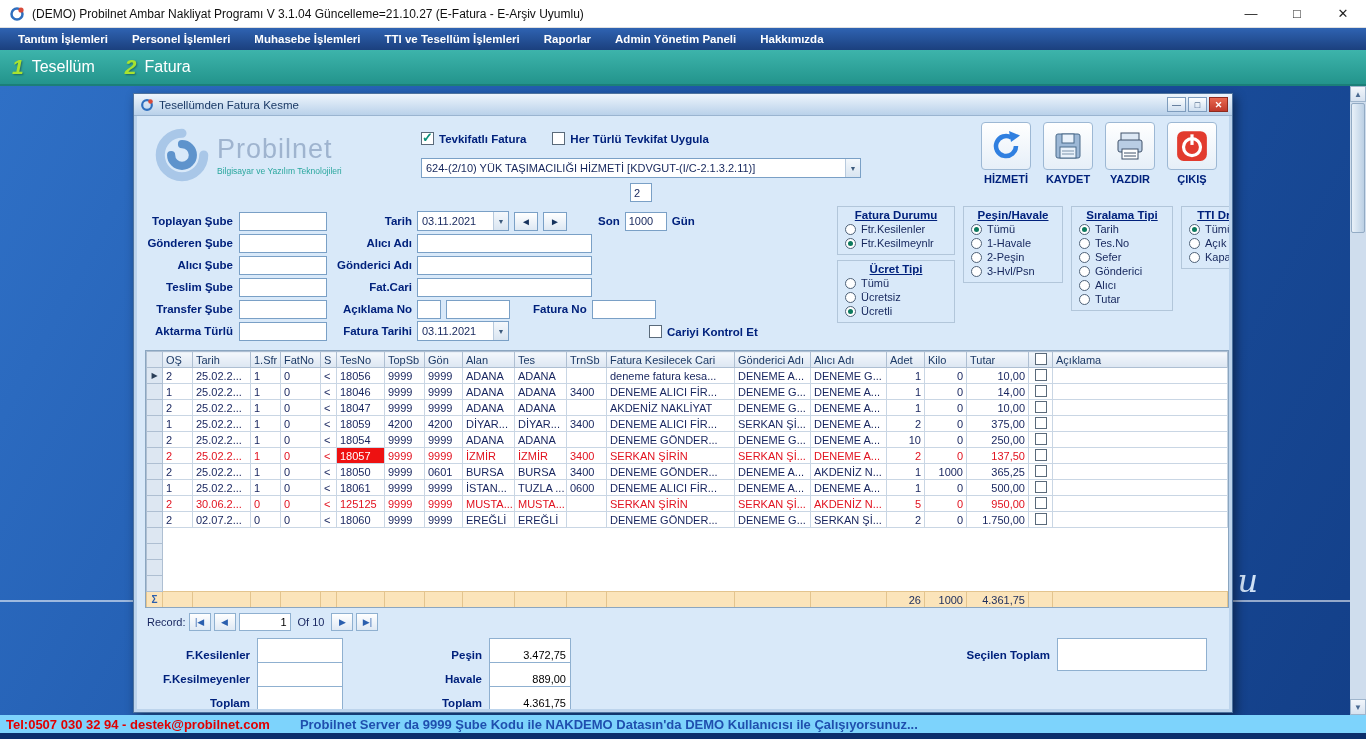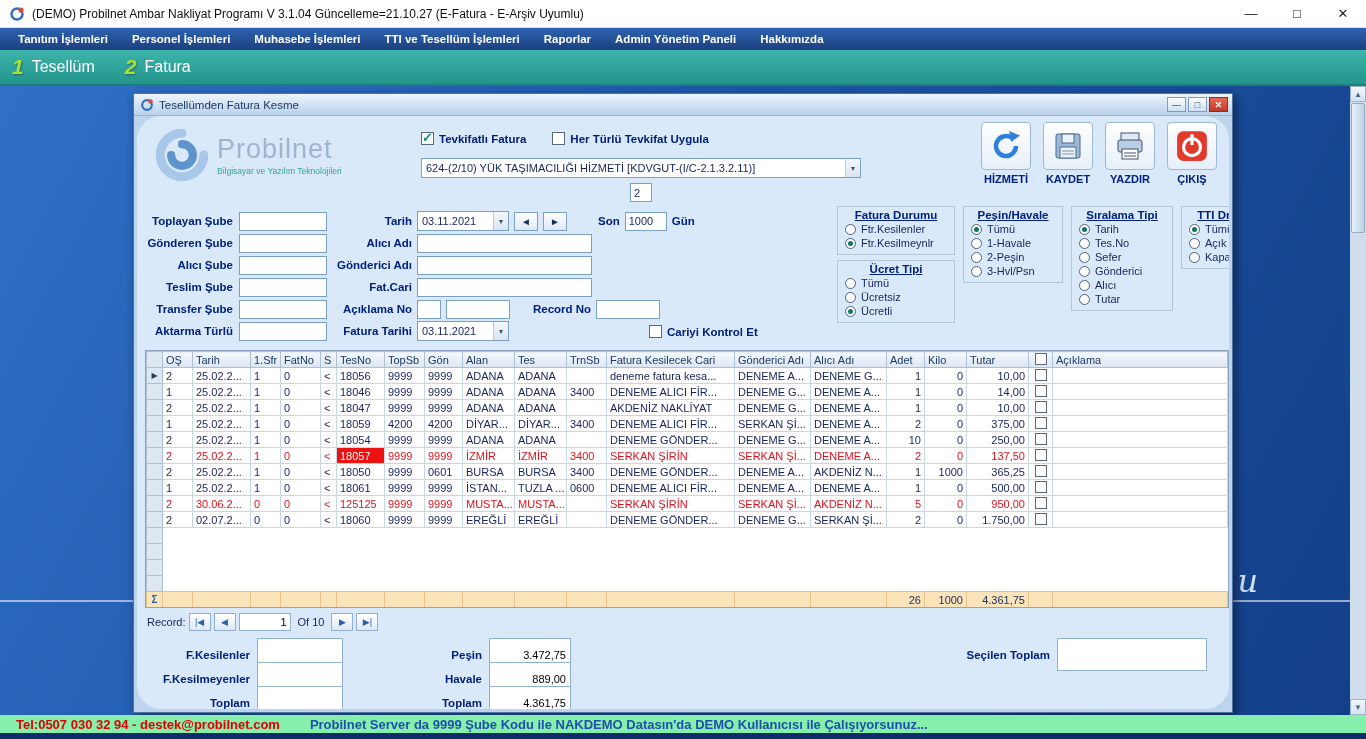--- a/index.html
+++ b/index.html
@@ -33,21 +33,21 @@
 .scroll-thumb { position:absolute; left:1px; top:17px; width:14px; height:130px; background:linear-gradient(90deg,#e9f1f9,#bcd0e4); border:1px solid #93abc4; border-radius:2px; }
 
 
 .dialog { position:absolute; left:133px; top:7px; width:1100px; height:620px; border:1px solid #4f739e; background:#bdd4ec; box-shadow:3px 4px 10px rgba(0,0,0,.45); }
 .dlg-titlebar { height:22px; background:linear-gradient(#eef5fc,#b9d1ea); display:flex; align-items:center; padding:0 4px; border-bottom:1px solid #9ab4d0; }
 .dlg-titlebar .dlgicon { width:14px; height:14px; margin:0 5px 0 2px; }
 .dlg-title { font-size:11.5px; color:#1b3a66; }
 .dlg-controls { margin-left:auto; display:flex; gap:2px; }
 .dlg-btn { width:19px; height:15px; border:1px solid #7e9cbd; font-size:9px; display:flex; align-items:center; justify-content:center; background:linear-gradient(#fdfefe,#cfdff0); color:#23456e; cursor:default; }
 .dlg-btn.close { background:linear-gradient(#e9684f,#c0392b); color:#fff; border-color:#8e2a1e; font-weight:bold; }
-.dlg-content { position:absolute; left:3px; top:22px; right:3px; bottom:3px; background:#d9e9f9; overflow:hidden;border-radius:24px; }
+.dlg-content { position:absolute; left:3px; top:22px; right:3px; bottom:3px; background:#d9e9f9; overflow:hidden; }
 
 
 .logo { position:absolute; left:16px; top:10px; display:flex; align-items:center; gap:6px; }
 .logo-text .brand { font-size:27px; color:#9fb4cf; letter-spacing:1px; }
 .logo-text .tagline { font-size:8.5px; color:#2aa79e; margin-top:1px; }
 .cb-row { position:absolute; left:284px; top:16px; display:flex; gap:26px; align-items:center; }
 .cb-pair { display:flex; align-items:center; gap:5px; }
 .checkbox { width:13px; height:13px; border:1px solid #5a6a7a; background:#fff; position:relative; display:inline-block; flex:0 0 auto; }
 .checkbox.checked::after { content:"✓"; position:absolute; left:0; top:-3px; color:#0d8f7a; font-weight:bold; font-size:13px; }
 .checkbox.grid-cb { width:12px; height:12px; }
@@ -107,21 +107,21 @@
 .rec-of { margin:0 4px; }
 
 
 .footer { position:absolute; left:0; top:520px; width:100%; height:74px; }
 .f-row { position:absolute; display:flex; align-items:center; gap:7px; }
 .f-label { font-weight:bold; color:#00217c; font-size:11.5px; text-align:right; }
 .f-input { height:33px; border:1px solid #8fb0d0; background:#fff; font-size:11px; padding:0 4px; font-family:"Liberation Sans",sans-serif; }
 .f-input.r { text-align:right; }
 
 
-.statusbar { height:24px; background:#86efac; border-bottom:6px solid #0b2e6b; display:flex; align-items:center; gap:30px; padding-left:16px; flex:0 0 auto; }
+.statusbar { height:24px; background:#7dd3fc; border-bottom:6px solid #0b2e6b; display:flex; align-items:center; gap:30px; padding-left:6px; flex:0 0 auto; }
 .status-contact { color:#e00000; font-weight:bold; font-size:13px; white-space:nowrap; }
 .status-msg { color:#1f4fae; font-weight:bold; font-size:13px; white-space:nowrap; }
 </style>
 </head>
 <body>
 
 <div class="titlebar">
   <svg class="appicon" viewBox="0 0 16 16">
     <circle cx="8" cy="8" r="5.5" fill="none" stroke="#2f6fbe" stroke-width="2.5"></circle>
     <circle cx="12" cy="4" r="2.6" fill="#d84a3a"></circle>
@@ -301,21 +301,21 @@
             <input class="txt wide" value="" style="">
           </div>
           <div class="mf-row">
             <span class="fld-label">Fat.Cari</span>
             <input class="txt wide" value="" style="">
           </div>
           <div class="mf-row">
             <span class="fld-label">Açıklama No</span>
             <input class="txt" style="width: 24px;" value="">
             <input class="txt" style="width: 64px;" value="">
-            <span class="fld-label" style="width:auto;margin-left:18px">Record No</span>
+            <span class="fld-label" style="width:auto;margin-left:18px">Fatura No</span>
             <input class="txt" style="width: 64px;" value="">
           </div>
           <div class="mf-row">
             <span class="fld-label">Fatura Tarihi</span>
             <div class="combo date-combo">
               <span class="combo-text">03.11.2021</span>
               <span class="arrow">▼</span>
             </div>
           </div>
         </div>

